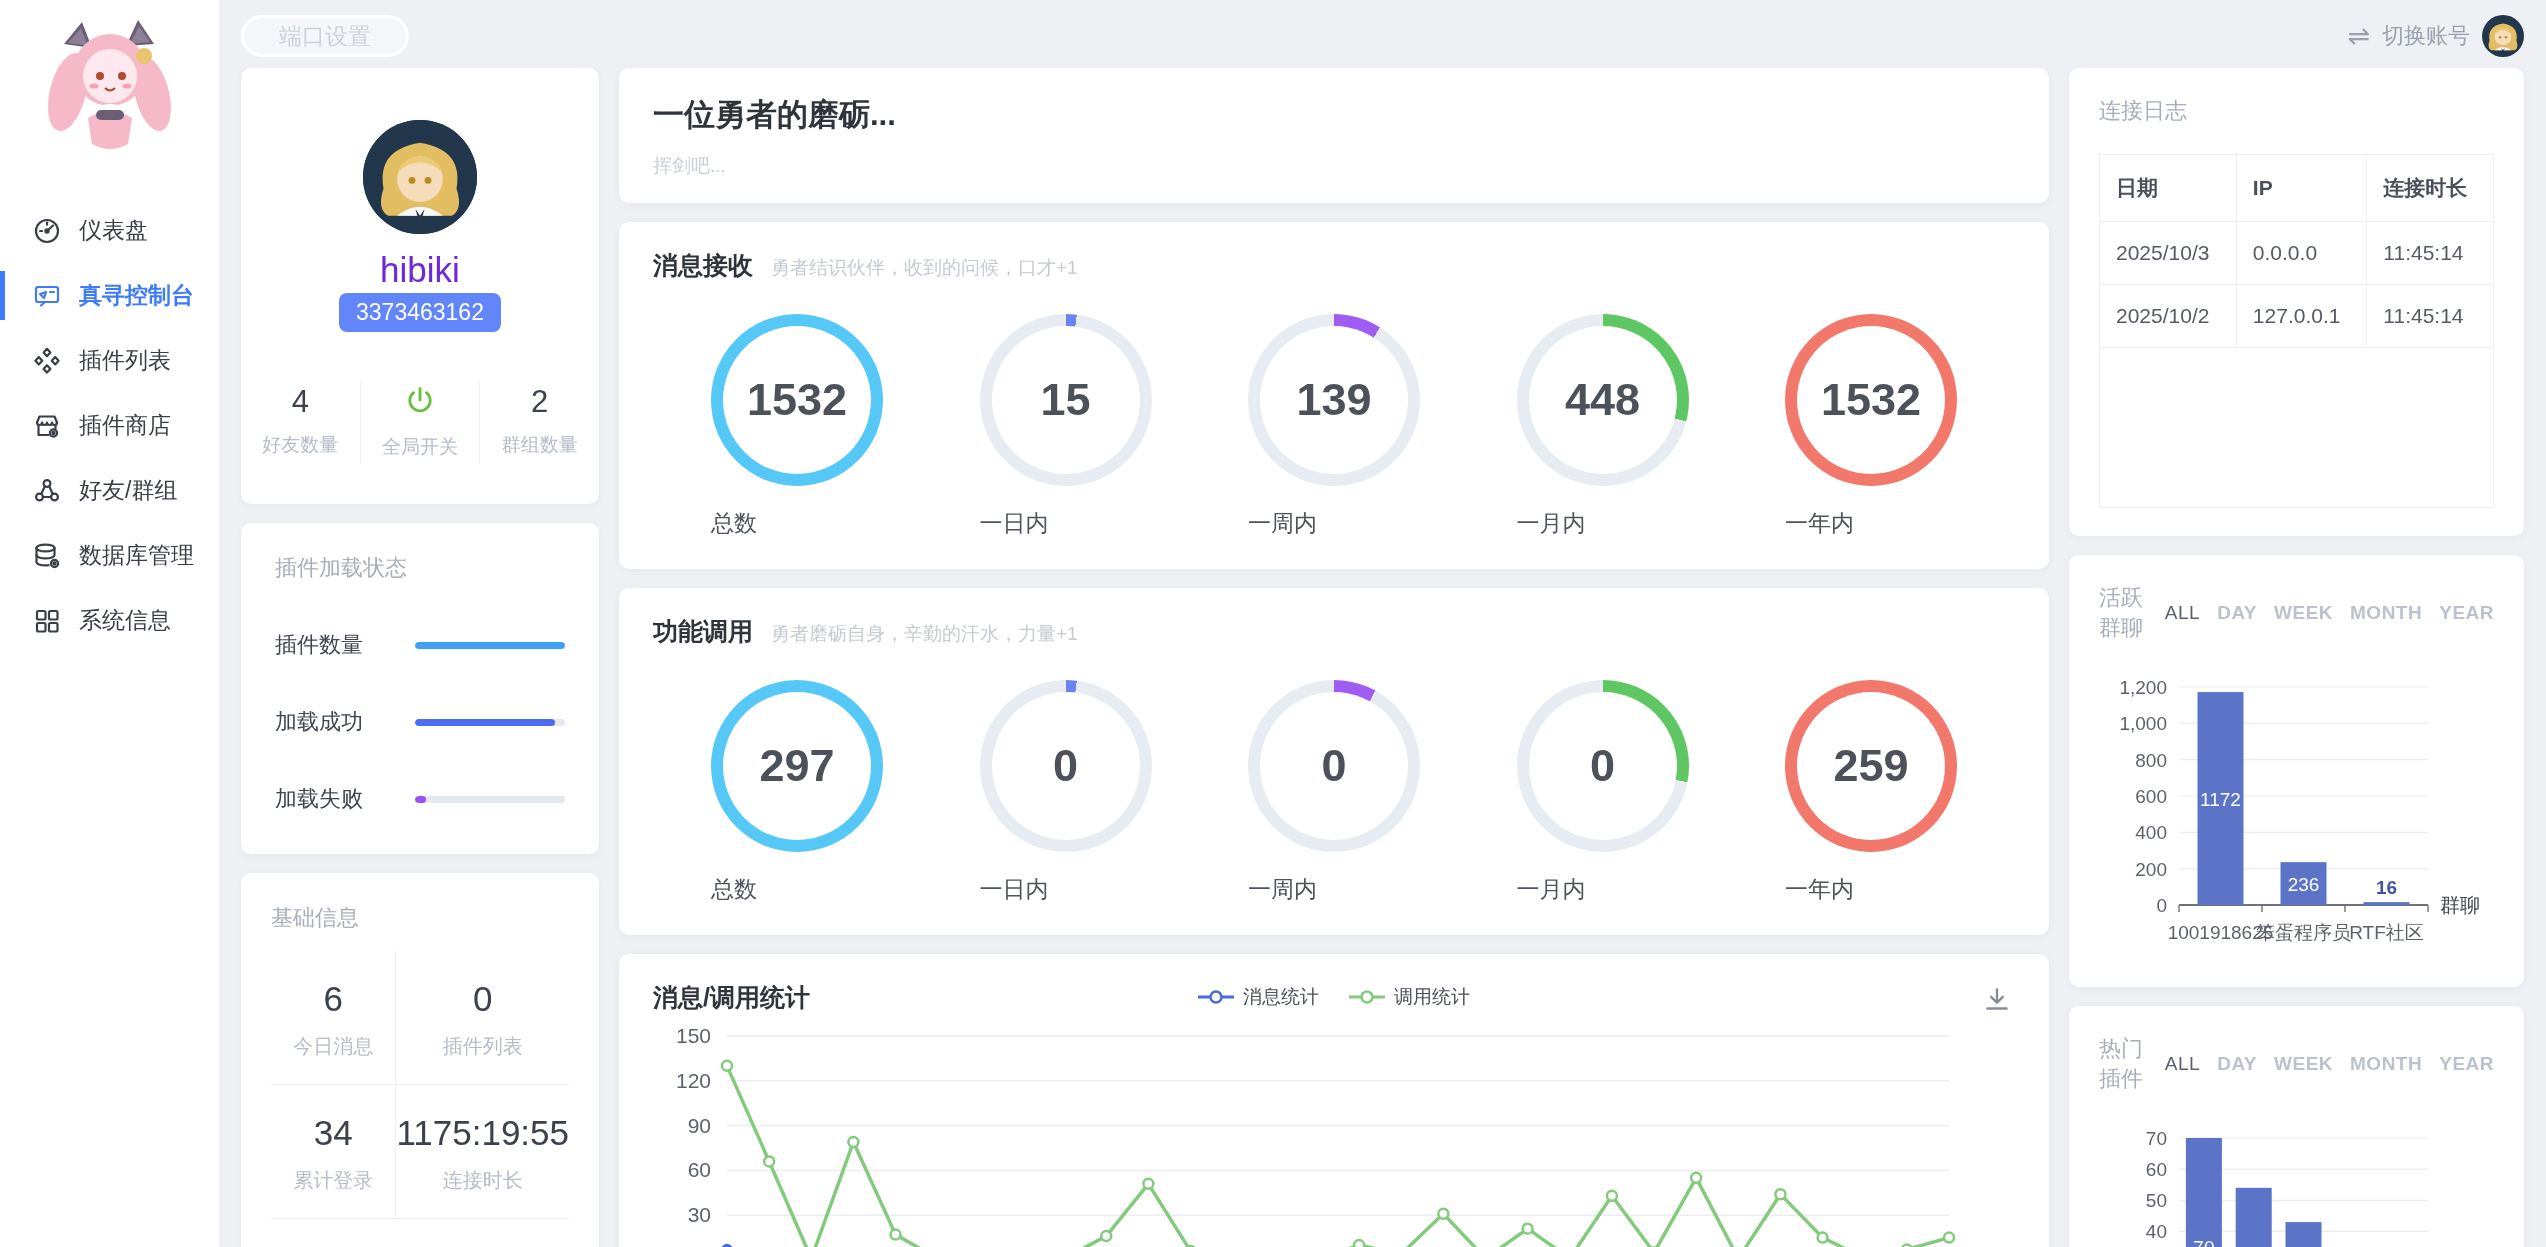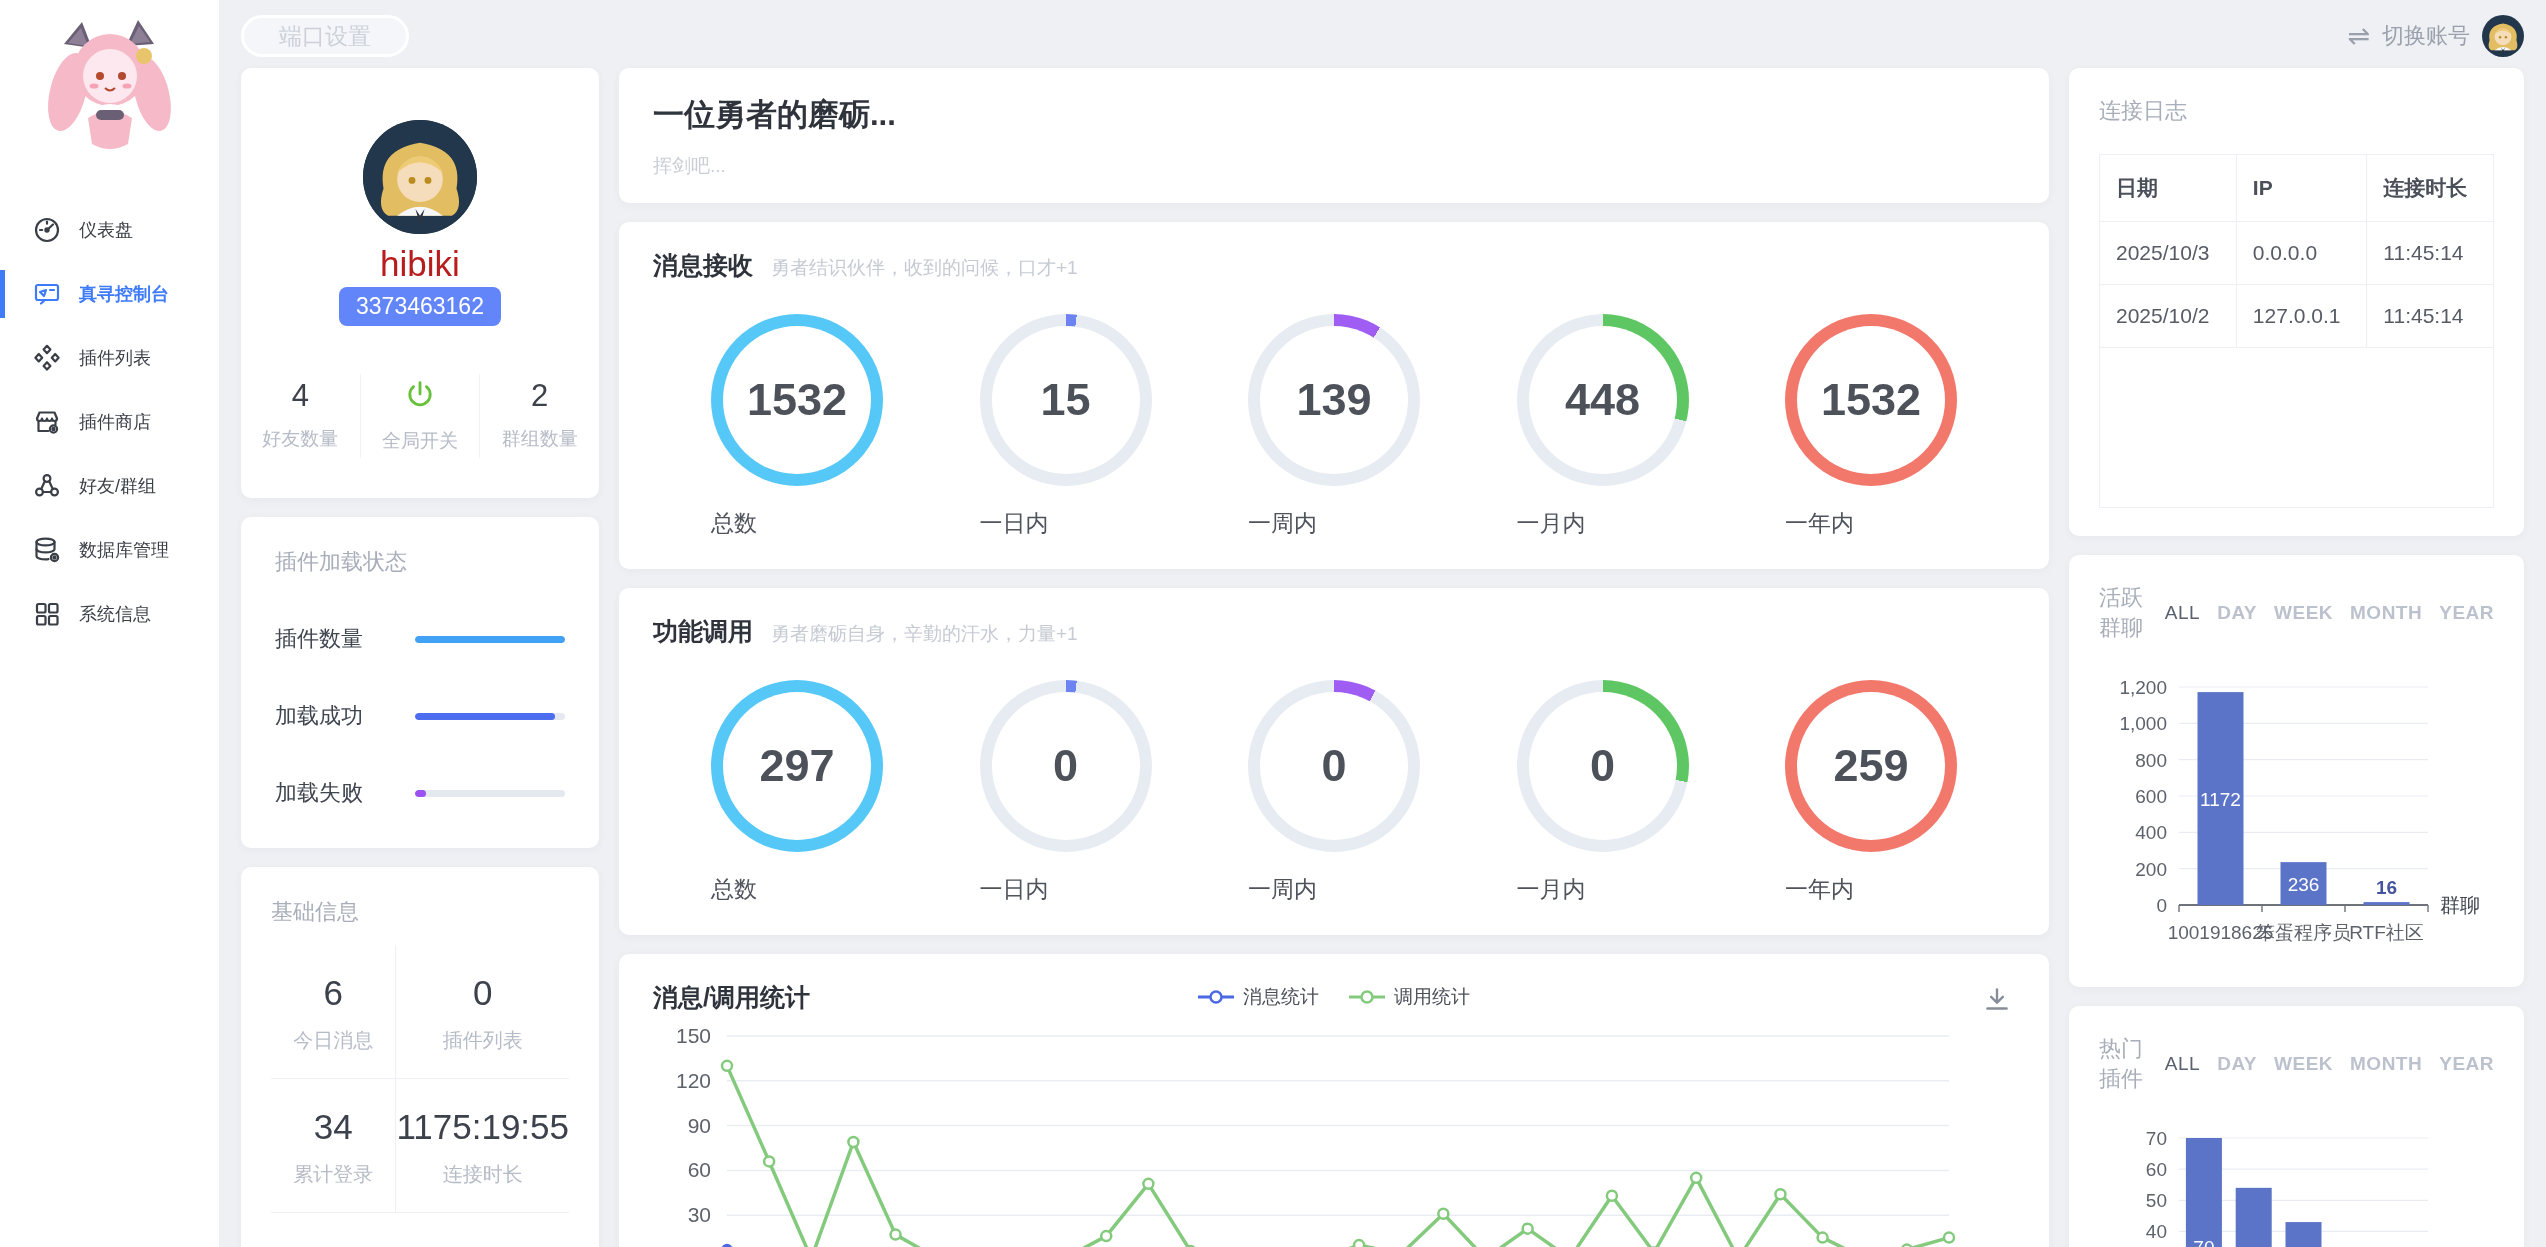--- a/index.html
+++ b/index.html
@@ -3,39 +3,39 @@
 <meta charset="utf-8">
 <style>
   *{box-sizing:border-box;margin:0;padding:0}
   html,body{width:2546px;height:1247px}
   body{background:#eef0f4;font-family:"Liberation Sans","DejaVu Sans",sans-serif;overflow:hidden}
   .app{display:flex;width:2546px;height:1247px}
   
   .sidebar{width:219px;height:100%;background:#fff;flex:none;padding-top:14px}
   .mascot{width:168px;height:148px;margin:0 auto 36px;display:block}
   .nav-item{position:relative;display:flex;align-items:center;gap:17px;padding:17px 0 17px 32px;
-    font-size:18px;color:#3a3f47;cursor:pointer;user-select:none}
+    font-size:23px;color:#3a3f47;cursor:pointer;user-select:none}
   .nav-item .nv-ic{width:30px;height:30px;flex:none;display:flex;align-items:center}
   .nav-item.active{color:#3e7bfa;font-weight:700}
   .nav-item.active::before{content:"";position:absolute;left:0;top:8px;bottom:8px;width:5px;background:#3e7bfa}
   
   .main{flex:1;padding:10px 22px 0}
   .topbar{height:52px;display:flex;align-items:center;justify-content:space-between}
   .port-btn{width:168px;height:42px;border-radius:22px;background:#f5f6fa;border:3px solid #fff;
     color:#ccd1da;font-size:23px;font-family:inherit;cursor:pointer}
   .switch{display:flex;align-items:center;gap:12px;color:#9aa1ad;font-size:22px;cursor:pointer}
   .sw-ic{font-size:27px;line-height:1}
   .mini-avatar{width:42px;height:42px;border-radius:50%;overflow:hidden;flex:none}
   .grid{display:grid;grid-template-columns:358px 1fr 455px;gap:20px;margin-top:6px}
   .col{display:flex;flex-direction:column;gap:19px}
   .card{background:#fff;border-radius:10px;box-shadow:0 2px 10px rgba(31,45,61,.04)}
   
   .profile{padding:52px 0 40px;text-align:center}
   .avatar{width:114px;height:114px;border-radius:50%;overflow:hidden;margin:0 auto;background:#22374b}
-  .p-name{font-size:35px;color:#b91c1c;margin-top:10px}
+  .p-name{font-size:35px;color:#6d28d9;margin-top:16px}
   .p-badge{display:inline-block;margin-top:3px;background:#6286fa;color:#fff;font-size:23px;
     padding:6px 17px;border-radius:8px}
   .p-stats{display:flex;margin-top:48px}
   .p-stat{flex:1;border-left:1px solid #f0f2f6;padding:4px 0}
   .p-stat:first-child{border-left:none}
   .p-val{font-size:31px;color:#3c414b}
   .p-lbl{font-size:19px;color:#b6bcc7;margin-top:12px}
   .power-ic{width:34px;height:34px;display:inline-block}
   
   .pstatus{padding:30px 34px 40px}

